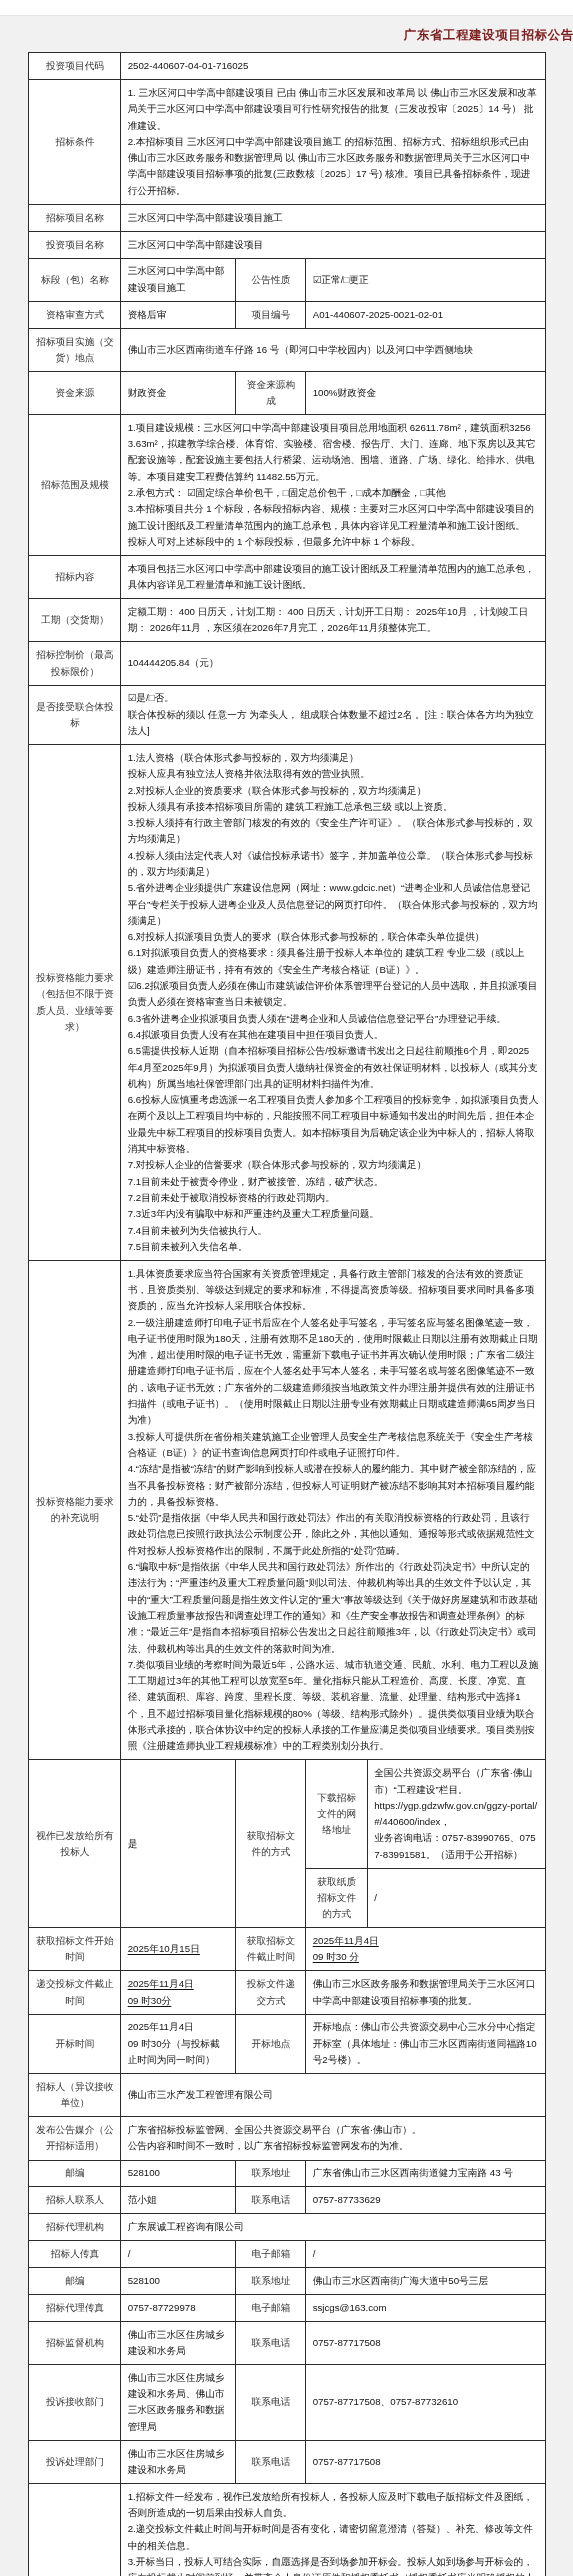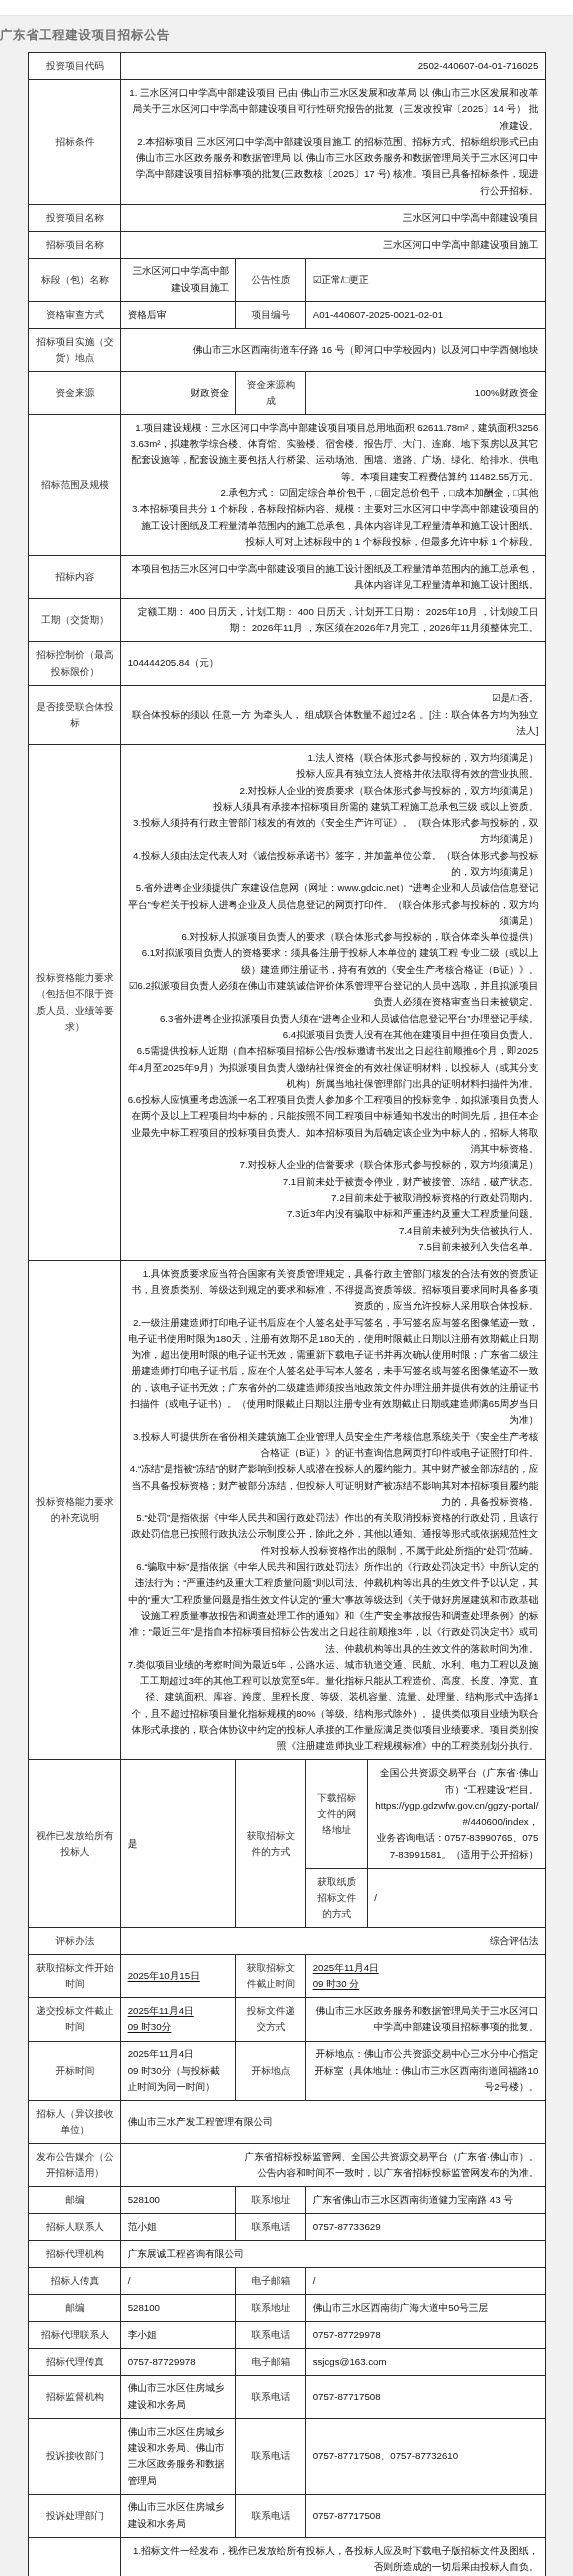--- a/index.html
+++ b/index.html
@@ -5,24 +5,24 @@
   html,body{margin:0;padding:0;}
   body{
     width:574px;
     background:#ffffff;
     font-family:"Liberation Sans","DejaVu Sans",sans-serif;
     color:#111111;
   }
   .topbar{height:15px;background:#ffffff;border-bottom:0.7px solid #e3e3e3;}
   .canvas{background:#f1f1f1;min-height:2546px;padding-bottom:41px;}
   .doc-title{
-    text-align:left;
+    text-align:right;
     font-size:12.4px;
     font-weight:bold;
-    color:#737373;
+    color:#7f1d1d;
     padding:11px 0 8.3px 0;
     letter-spacing:0.7px;
   }
   table.doc{
     border-collapse:collapse;
     margin:0 auto;
     width:516px;
     background:#ffffff;
     table-layout:fixed;
   }
@@ -32,21 +32,21 @@
     line-height:1.68;
     padding:4.8px 6.2px;
     vertical-align:middle;
     word-break:break-all;
     overflow-wrap:anywhere;
   }
   td.lbl{
     text-align:center;
     color:#333;
   }
-  td.val{text-align:right;white-space:pre-wrap;}
+  td.val{text-align:left;white-space:pre-wrap;}
   td.c{text-align:left;white-space:pre-wrap;}
   td.u{text-decoration:underline;text-underline-offset:2.1px;}
   td.subwrap{padding:0 !important;}
   table.inner{
     border-collapse:collapse;
     width:100%;
     height:100%;
     table-layout:fixed;
   }
   table.inner td{
@@ -82,27 +82,27 @@
         <td class="val" colspan="3">2502-440607-04-01-716025</td>
       </tr>
 
       <tr>
         <td class="lbl">招标条件</td>
         <td class="val" colspan="3">1. 三水区河口中学高中部建设项目 已由 佛山市三水区发展和改革局 以 佛山市三水区发展和改革局关于三水区河口中学高中部建设项目可行性研究报告的批复（三发改投审〔2025〕14 号） 批准建设。
 2.本招标项目 三水区河口中学高中部建设项目施工 的招标范围、招标方式、招标组织形式已由 佛山市三水区政务服务和数据管理局 以 佛山市三水区政务服务和数据管理局关于三水区河口中学高中部建设项目招标事项的批复(三政数核〔2025〕17 号) 核准。项目已具备招标条件，现进行公开招标。</td>
       </tr>
 
       <tr>
+        <td class="lbl">招标项目名称</td>
+        <td class="val" colspan="3">三水区河口中学高中部建设项目施工</td>
+      </tr>
+
+      <tr>
         <td class="lbl">投资项目名称</td>
         <td class="val" colspan="3">三水区河口中学高中部建设项目</td>
-      </tr>
-
-      <tr>
-        <td class="lbl">招标项目名称</td>
-        <td class="val" colspan="3">三水区河口中学高中部建设项目施工</td>
       </tr>
 
       <tr>
         <td class="lbl">标段（包）名称</td>
         <td class="val">三水区河口中学高中部建设项目施工</td>
         <td class="lbl">公告性质</td>
         <td class="c">☑正常/□更正</td>
       </tr>
 
       <tr>
@@ -208,24 +208,20 @@
             </tr>
             <tr>
               <td class="lbl">获取纸质招标文件的方式</td>
               <td class="c">/</td>
             </tr>
           </tbody>
             </table>
         </td>
       </tr>
 
-      <tr>
-        <td class="lbl">评标办法</td>
-        <td class="val" colspan="3">综合评估法</td>
-      </tr>
 
       <tr>
         <td class="lbl">获取招标文件开始时间</td>
         <td class="c u">2025年10月15日</td>
         <td class="lbl">获取招标文件截止时间</td>
         <td class="c u">2025年11月4日
 09 时30 分</td>
       </tr>
 
       <tr>
@@ -281,26 +277,20 @@
         <td class="c">/</td>
       </tr>
 
       <tr>
         <td class="lbl">邮编</td>
         <td class="c">528100</td>
         <td class="lbl">联系地址</td>
         <td class="c">佛山市三水区西南街广海大道中50号三层</td>
       </tr>
 
-      <tr>
-        <td class="lbl">招标代理联系人</td>
-        <td class="c">李小姐</td>
-        <td class="lbl">联系电话</td>
-        <td class="c">0757-87729978</td>
-      </tr>
 
       <tr>
         <td class="lbl">招标代理传真</td>
         <td class="c">0757-87729978</td>
         <td class="lbl">电子邮箱</td>
         <td class="c">ssjcgs@163.com</td>
       </tr>
 
       <tr>
         <td class="lbl">招标监督机构</td>

